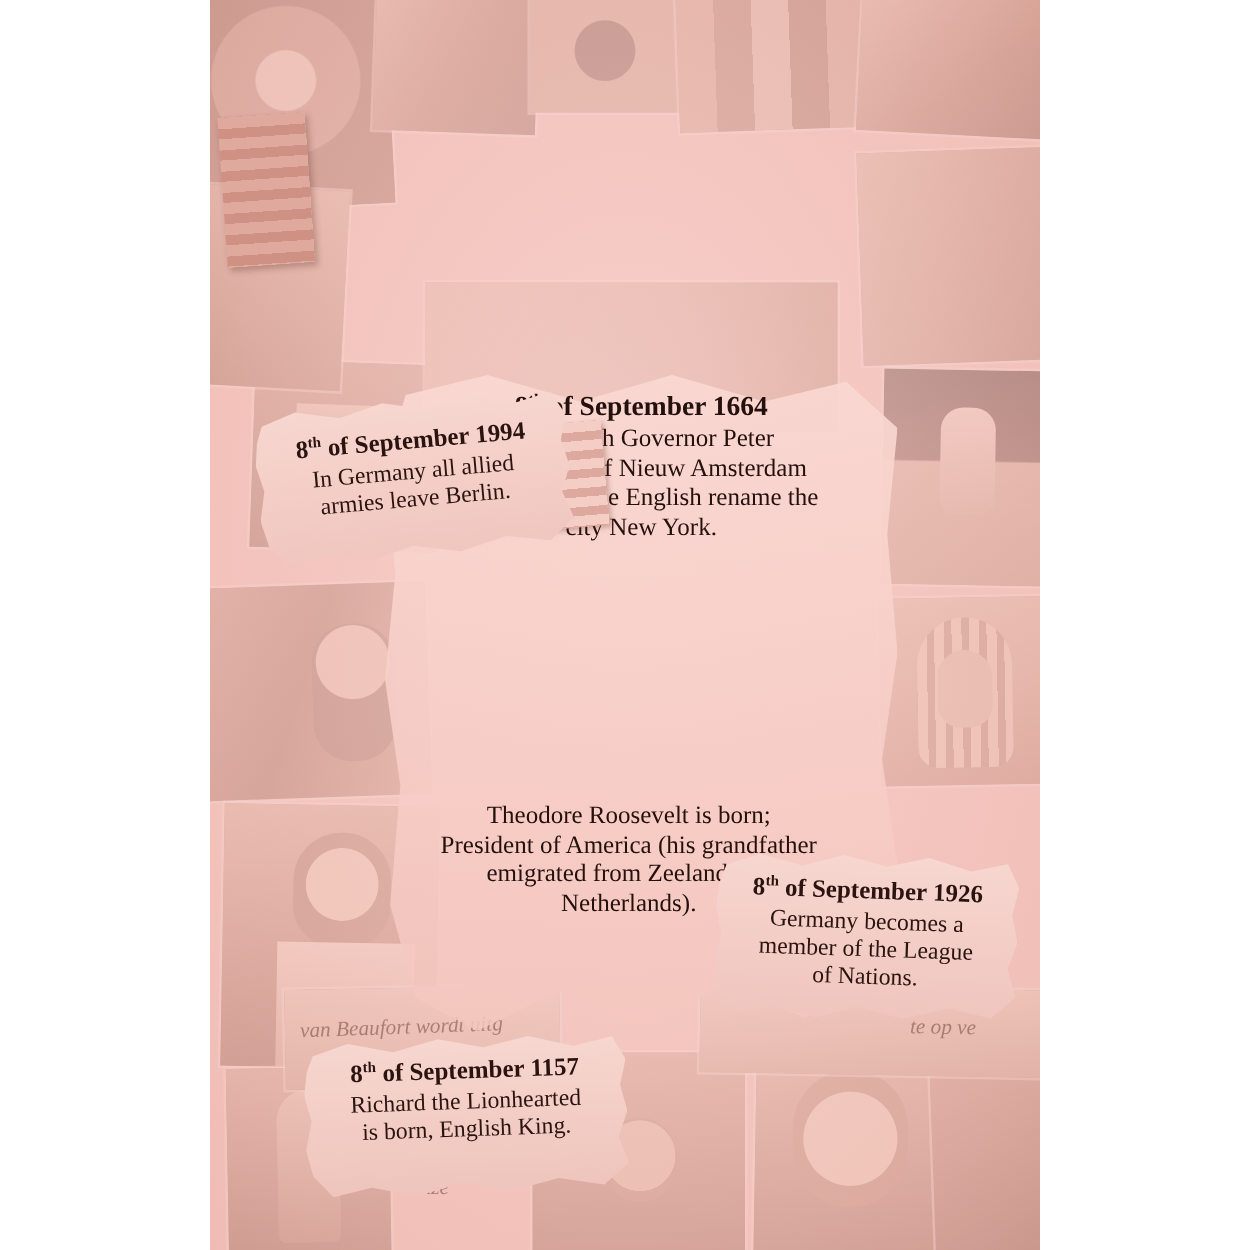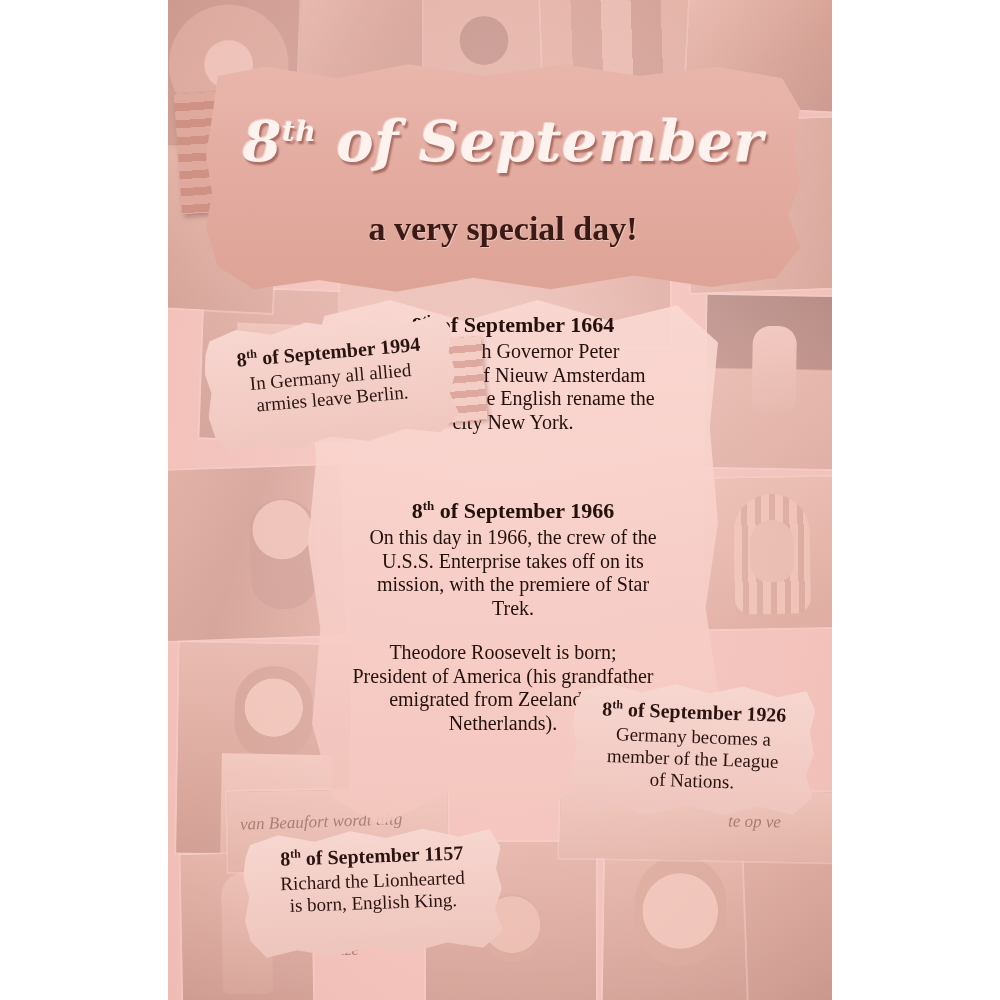--- a/index.html
+++ b/index.html
@@ -330,42 +330,30 @@
     </div>
 
     <div class="wash"></div>
     <div class="wash2"></div>
 
     <div class="faint-text" style="left:72px; top:812px; transform:rotate(-2deg);">van Beaufort wordt uitg</div>
     <div class="faint-text" style="left:560px; top:812px; transform:rotate(1deg);">te op ve</div>
     <div class="faint-text" style="left:160px; top:940px;">onze</div>
 
     <div class="headline-ribbon"></div>
-    <div class="headline-block">
-      <div class="title-main">
-        <span>8</span><span class="ord">th</span><span> of September</span>
-      </div>
-      <div class="title-sub">a very special day!</div>
-    </div>
 
     <div class="center-panel"></div>
 
     <div class="entry entry-1664">
       <div class="date">
         <span>8</span><span class="ord">th</span><span> of September 1664</span>
       </div>
       <div class="body" style="padding:0 26px;">The Dutch Governor Peter Stuyvesant of Nieuw Amsterdam surrenders. The English rename the city New York.</div>
     </div>
 
-    <div class="entry entry-1966">
-      <div class="date">
-        <span>8</span><span class="ord">th</span><span> of September 1966</span>
-      </div>
-      <div class="body" style="padding:0 18px;">On this day in 1966, the crew of the U.S.S. Enterprise takes off on its mission, with the premiere of Star Trek.</div>
-    </div>
 
     <div class="entry entry-1904">
       <div class="body" style="padding:0 34px;">Theodore Roosevelt is born; President of America (his grandfather emigrated from Zeeland, the Netherlands).</div>
     </div>
 
     <div class="tab-1994"></div>
     <div class="note torn-a note-1994">
       <div class="txt">
         <div class="date">
           <span>8</span><span class="ord">th</span><span> of September 1994</span>

